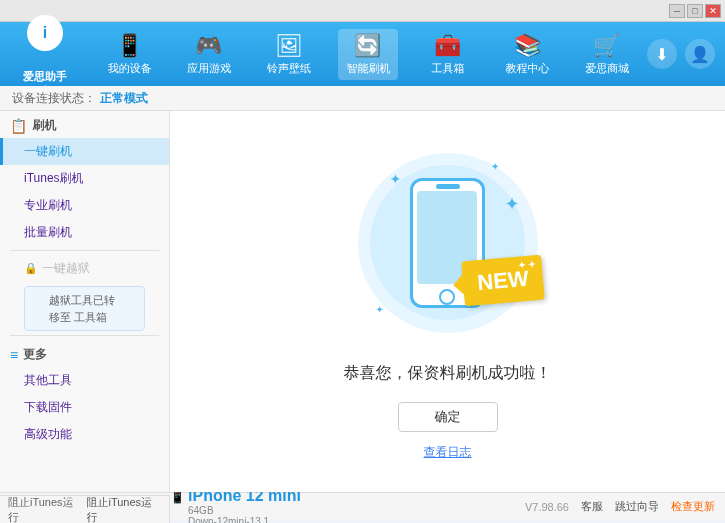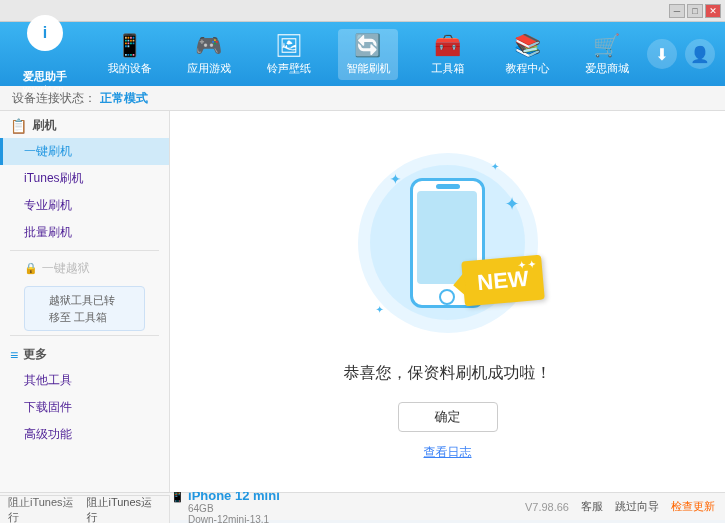--- a/index.html
+++ b/index.html
@@ -221,21 +221,21 @@
       background: #f5f5f5;
       border-top: 1px solid #ddd;
       display: flex; align-items: center;
       padding: 0 10px;
       font-size: 11px; color: #666;
     }
     .bottom-left { display: flex; align-items: center; gap: 8px; flex: 1; }
     .checkbox-label { display: flex; align-items: center; gap: 3px; cursor: pointer; }
     .checkbox-label input { cursor: pointer; }
     .device-info { margin-left: 10px; }
-    .device-name { font-size: 13px; color: #2196e0; font-weight: bold; }
+    .device-name { font-size: 16px; color: #2196e0; font-weight: bold; }
 
     .bottom-right { display: flex; align-items: center; gap: 12px; }
     .bottom-version { color: #999; font-size: 11px; }
     .bottom-link { color: #555; cursor: pointer; font-size: 11px; }
     .bottom-update { color: #ff6600; cursor: pointer; font-size: 11px; }
   </style>
 </head>
 <body>
 
 <div class="title-bar">

